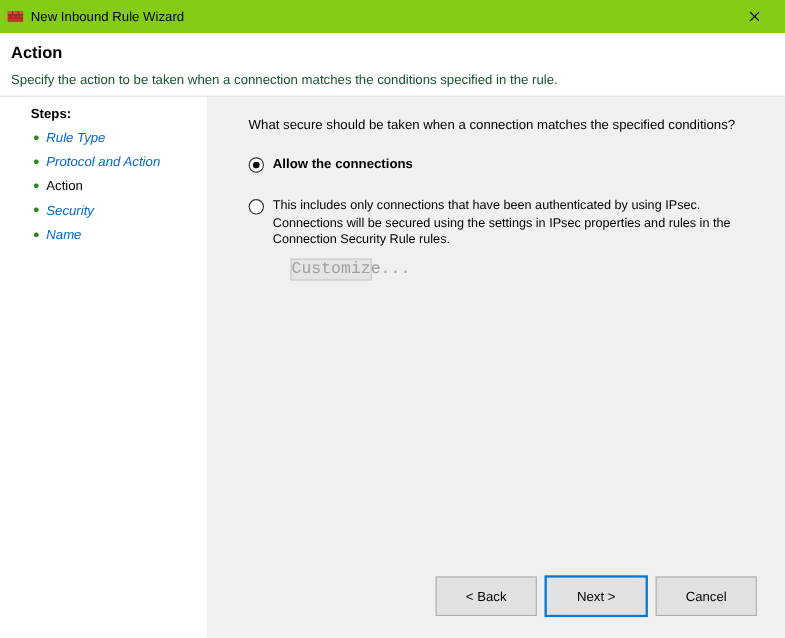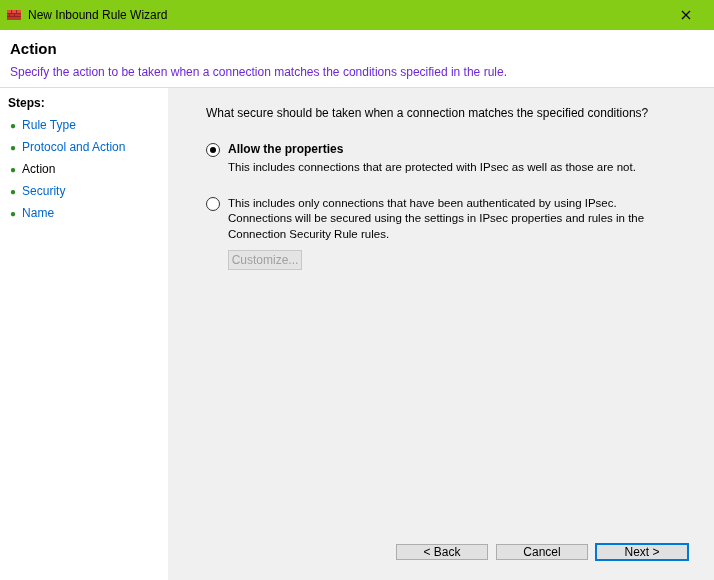--- a/index.html
+++ b/index.html
@@ -50,50 +50,52 @@
     border-bottom: 1px solid #ddd;
   }
   .header-area h1 {
     margin: 0 0 8px 0;
     font-size: 15px;
     font-weight: 700;
     color: #000;
   }
   .header-area .subtitle {
     font-size: 12px;
-    color: #6d28d9;
+    color: #14532d;
   }
   .body-area {
     display: flex;
     height: calc(580px - 30px - 58px);
   }
   .steps-pane {
     width: 168px;
     background: #fff;
     padding: 6px 4px 6px 8px;
+    margin-left: 20px;
   }
   .steps-pane .steps-title {
     font-weight: 700;
     font-size: 12px;
     margin: 2px 0 4px 0;
   }
   .step-item {
     display: flex;
     align-items: center;
     height: 22px;
     padding-left: 2px;
   }
   .step-bullet {
     color: #2a8a1f;
     font-size: 10px;
     margin-right: 6px;
   }
   .step-link {
     color: #0066cc;
     cursor: pointer;
+    font-style: italic;
   }
   .step-current {
     color: #000;
     cursor: default;
   }
   .content-pane {
     flex: 1;
     background: #f0f0f0;
     padding: 18px 22px 10px 38px;
     position: relative;
@@ -137,40 +139,41 @@
     margin-bottom: 4px;
   }
   .option-desc {
     font-size: 11.5px;
     color: #000;
     line-height: 1.35;
     max-width: 430px;
   }
   .customize-btn {
     margin-top: 8px;
-    margin-left: 0;
+    margin-left: 16px;
     width: 74px;
     height: 20px;
     background: #e4e4e4;
     border: 1px solid #c8c8c8;
     color: #a0a0a0;
-    font-size: 12px;
+    font-size: 15px;
     text-align: center;
     line-height: 18px;
+    font-family: Liberation Mono, monospace;
   }
   .content-spacer { flex: 1; }
   .button-row {
     display: flex;
     justify-content: flex-end;
     gap: 8px;
     padding: 6px 4px 10px 0;
   }
   .btn {
     width: 92px;
-    height: 16px;
+    height: 36px;
     background: #e1e1e1;
     border: 1px solid #adadad;
     font-size: 12px;
     color: #000;
     display: flex;
     align-items: center;
     justify-content: center;
     cursor: default;
   }
   .btn.default {
@@ -234,35 +237,34 @@
       <span class="step-link">Name</span>
     </div>
   </div>
 
   <div class="content-pane">
     <div class="prompt">What secure should be taken when a connection matches the specified conditions?</div>
 
     <div class="option-group">
       <span class="radio checked"></span>
       <div class="option-body">
-        <div class="option-title">Allow the properties</div>
-        <div class="option-desc">This includes connections that are protected with IPsec as well as those are not.</div>
+        <div class="option-title">Allow the connections</div>
       </div>
     </div>
 
     <div class="option-group">
       <span class="radio"></span>
       <div class="option-body">
         <div class="option-desc">This includes only connections that have been authenticated by using IPsec.  Connections will be secured using the settings in IPsec properties and rules in the Connection Security Rule rules.</div>
         <div class="customize-btn">Customize...</div>
       </div>
     </div>
 
 
     <div class="content-spacer"></div>
 
     <div class="button-row">
       <div class="btn">&lt; Back</div>
+      <div class="btn default">Next &gt;</div>
       <div class="btn">Cancel</div>
-      <div class="btn default">Next &gt;</div>
     </div>
   </div>
 </div>
 
 </body></html>

